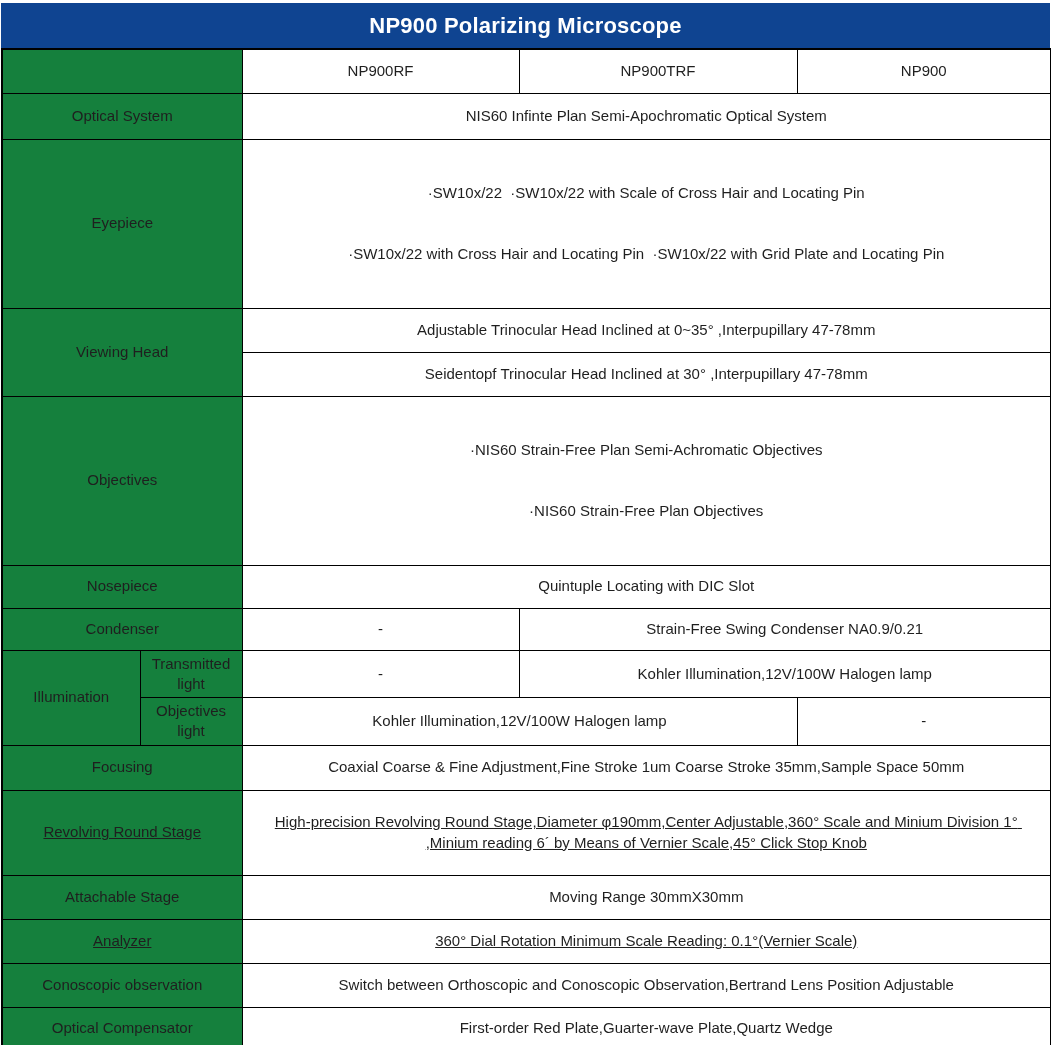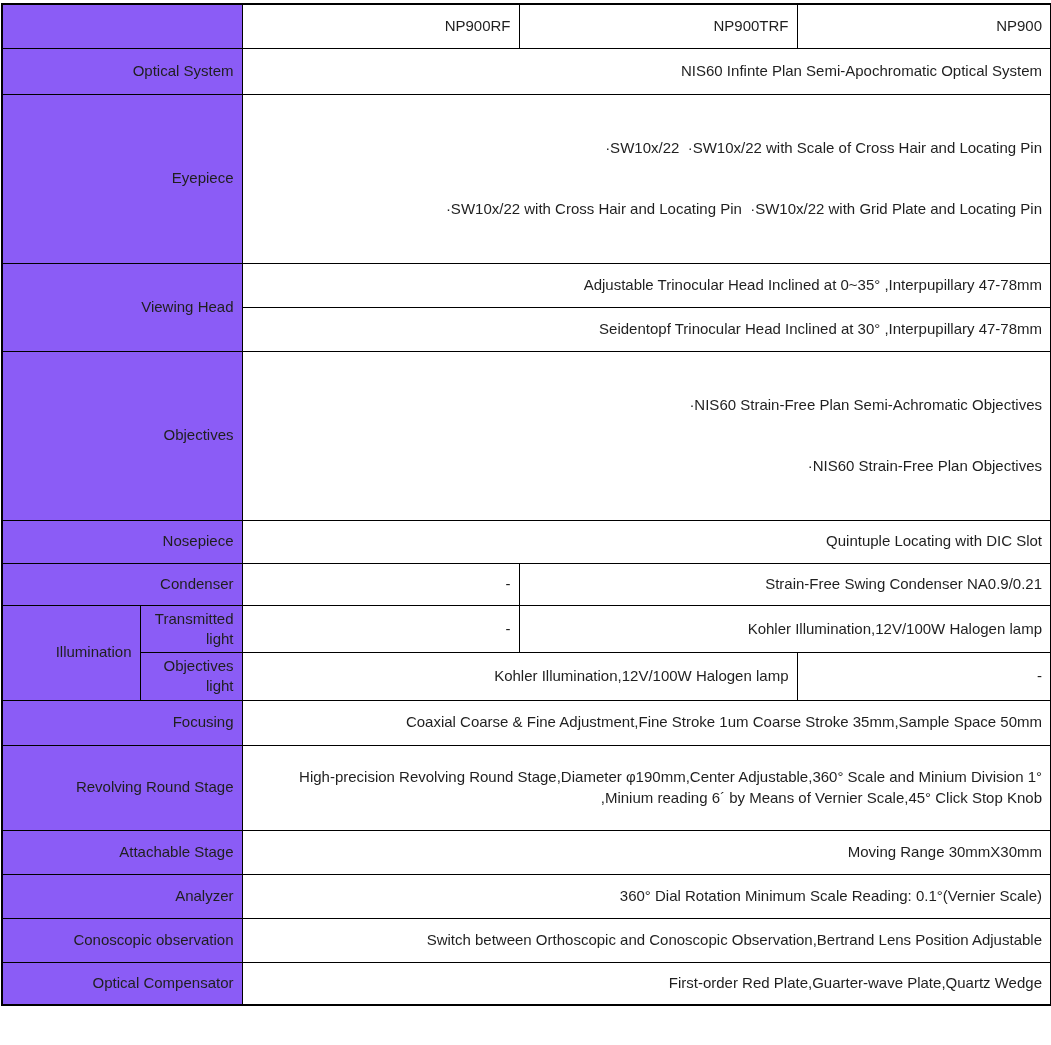--- a/index.html
+++ b/index.html
@@ -26,54 +26,55 @@
   }
   table.spec {
     width: 1049px;
     border-collapse: collapse;
     table-layout: fixed;
     border: 2px solid #000;
     font-size: 15px;
   }
   table.spec td {
     border: 1px solid #000;
-    text-align: right;
+    text-align: center;
     vertical-align: middle;
     padding: 3px 8px;
     line-height: 1.35;
     white-space: pre-wrap;
     overflow: hidden;
   }
   td.label {
-    background: #8b5cf6;
+    background: #15803d;
   }
   td.white {
     background: #ffffff;
   }
   
   tr.h-header  { height: 44px; }
   tr.h-optsys  { height: 46px; }
   tr.h-eyep    { height: 67px; }
   tr.h-view    { height: 44px; }
   tr.h-obj     { height: 45px; }
   tr.h-nose    { height: 43px; }
   tr.h-cond    { height: 42px; margin-top: 8px; }
   tr.h-illum   { height: 44px; }
   tr.h-focus   { height: 45px; }
-  tr.h-stage   { height: 85px; }
+  tr.h-stage   { height: 85px; text-decoration: underline; }
   tr.h-attst   { height: 44px; margin-top: 36px; }
-  tr.h-analy   { height: 44px; }
+  tr.h-analy   { height: 44px; text-decoration: underline; }
   tr.h-cono    { height: 44px; padding-left: 31px; }
   tr.h-optcmp  { height: 43px; }
 </style>
 </head>
 <body>
 
 <div class="sheet">
 
+  <div class="title-bar">NP900 Polarizing Microscope</div>
 
   <table class="spec">
     <colgroup>
       <col style="width:138px">
       <col style="width:102px">
       <col style="width:277px">
       <col style="width:278px">
       <col style="width:254px">
     </colgroup>
 

